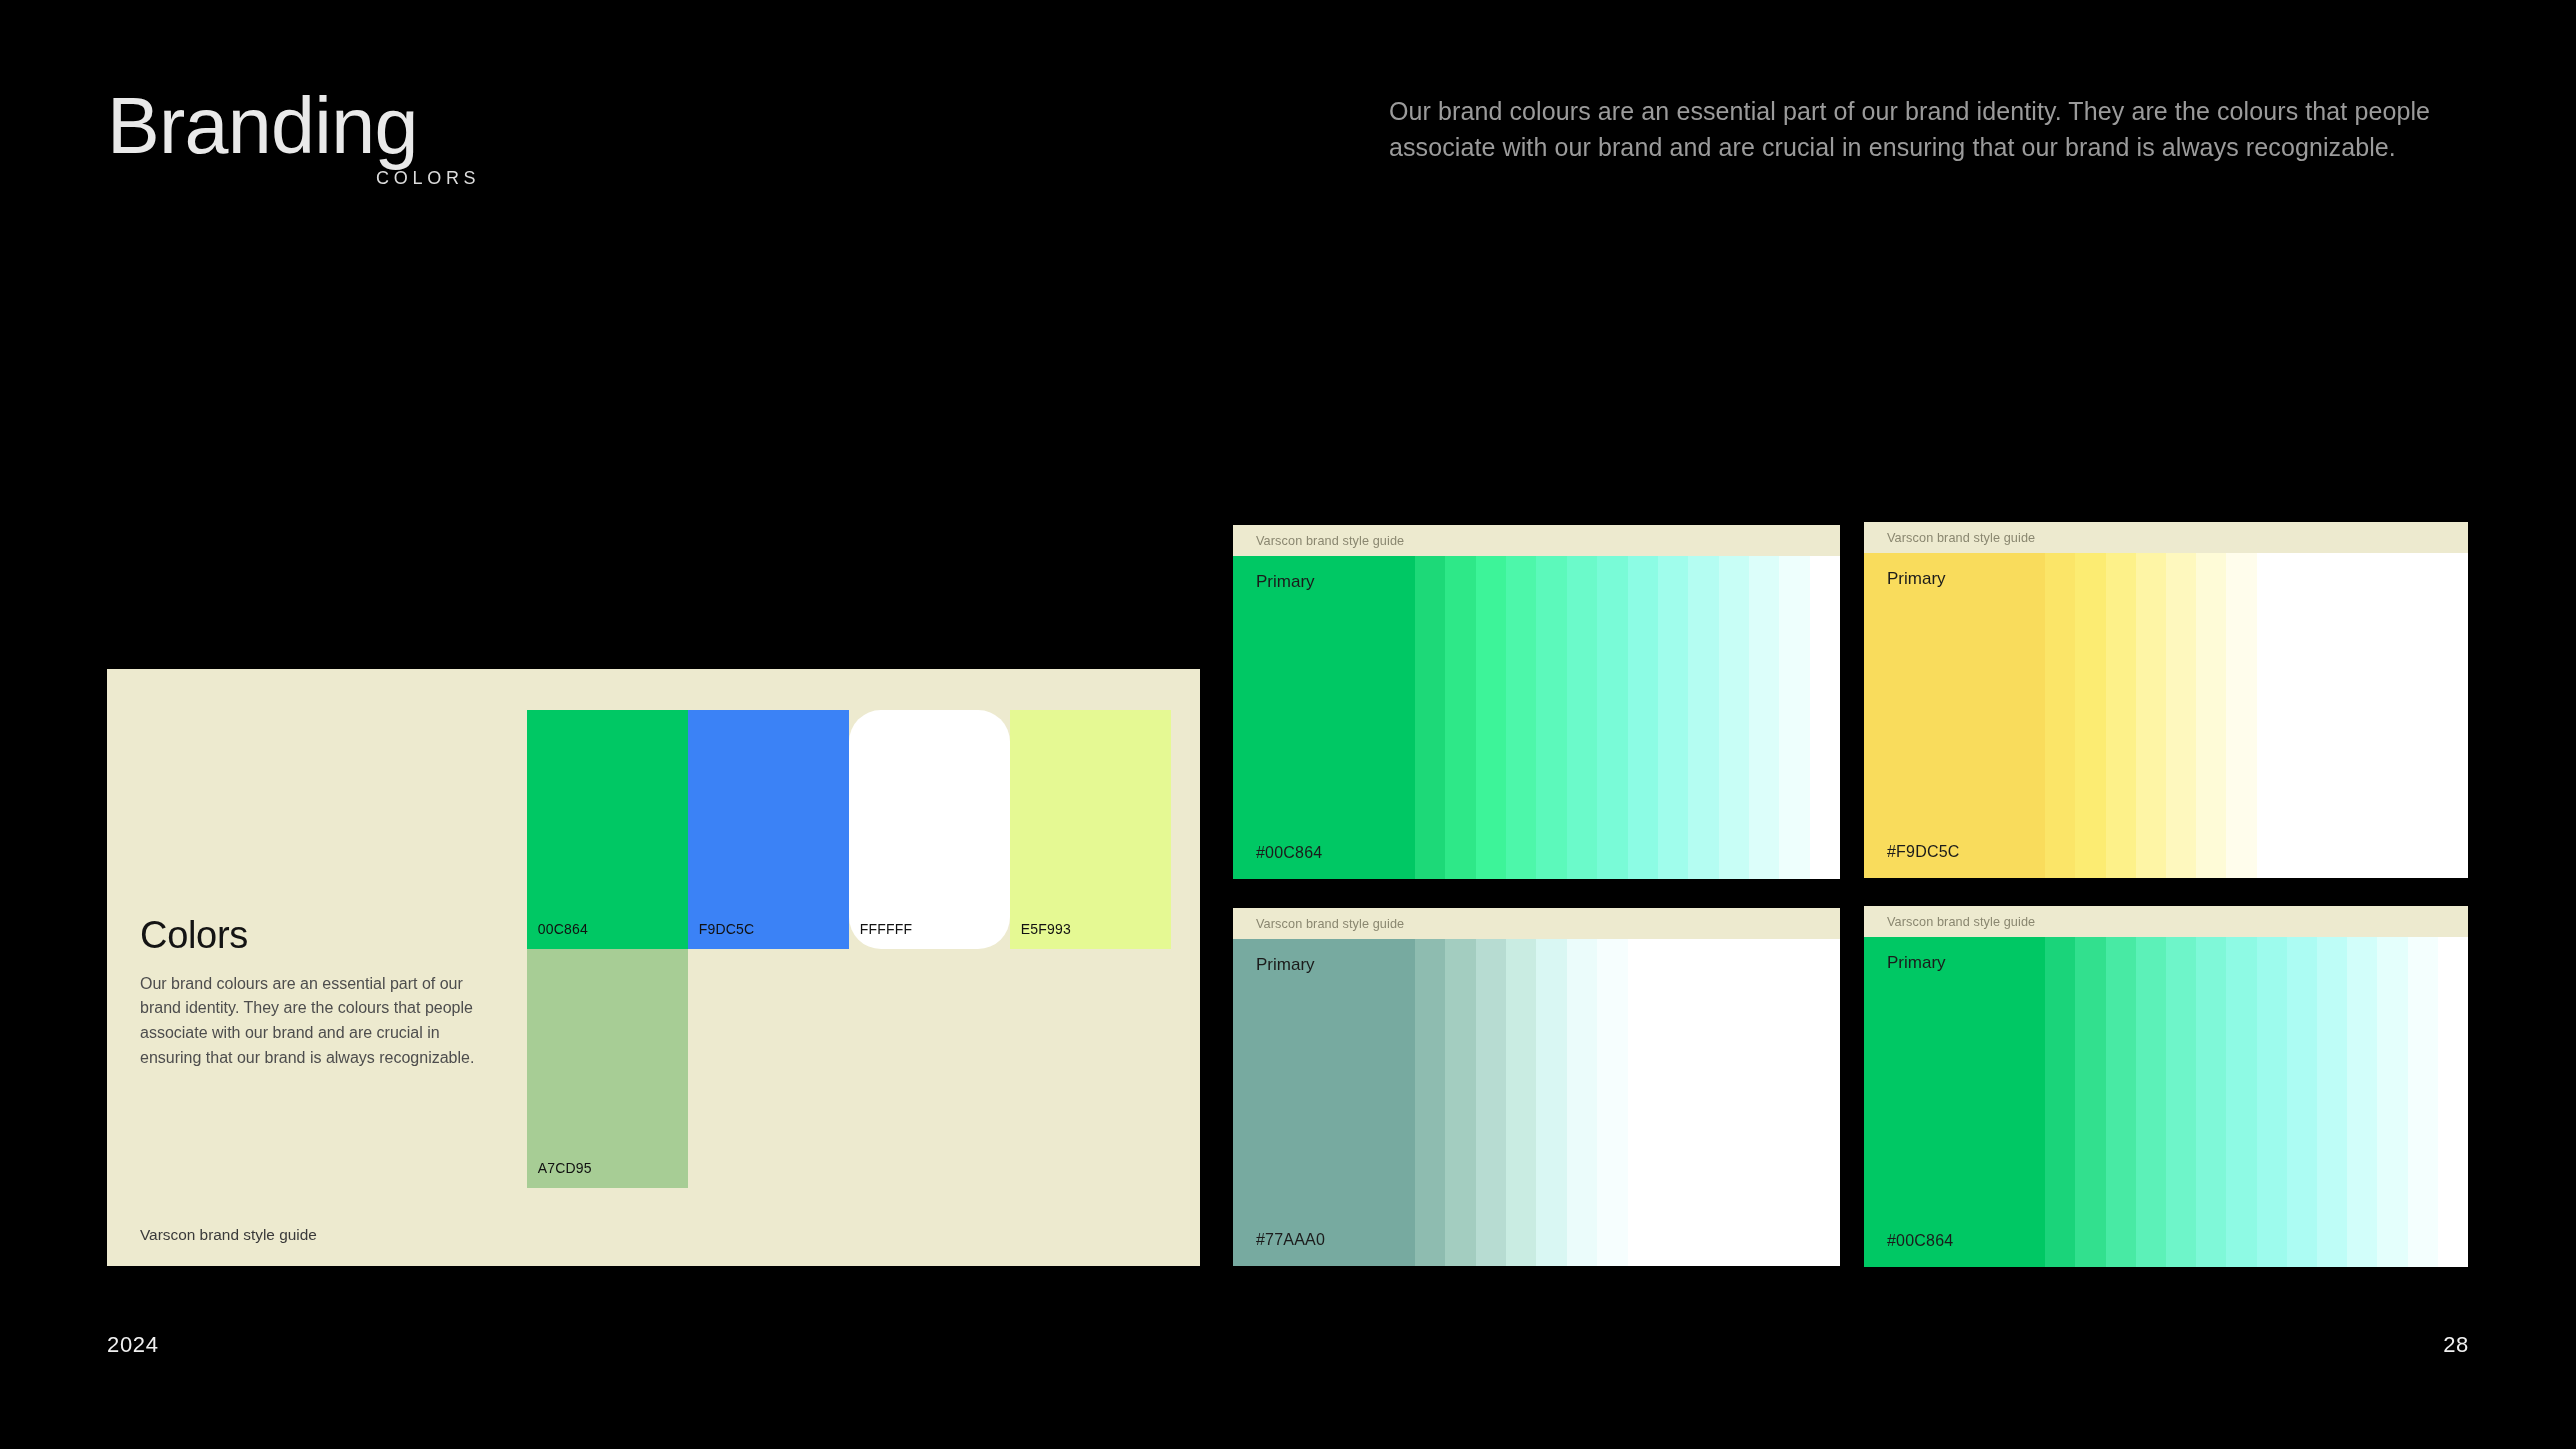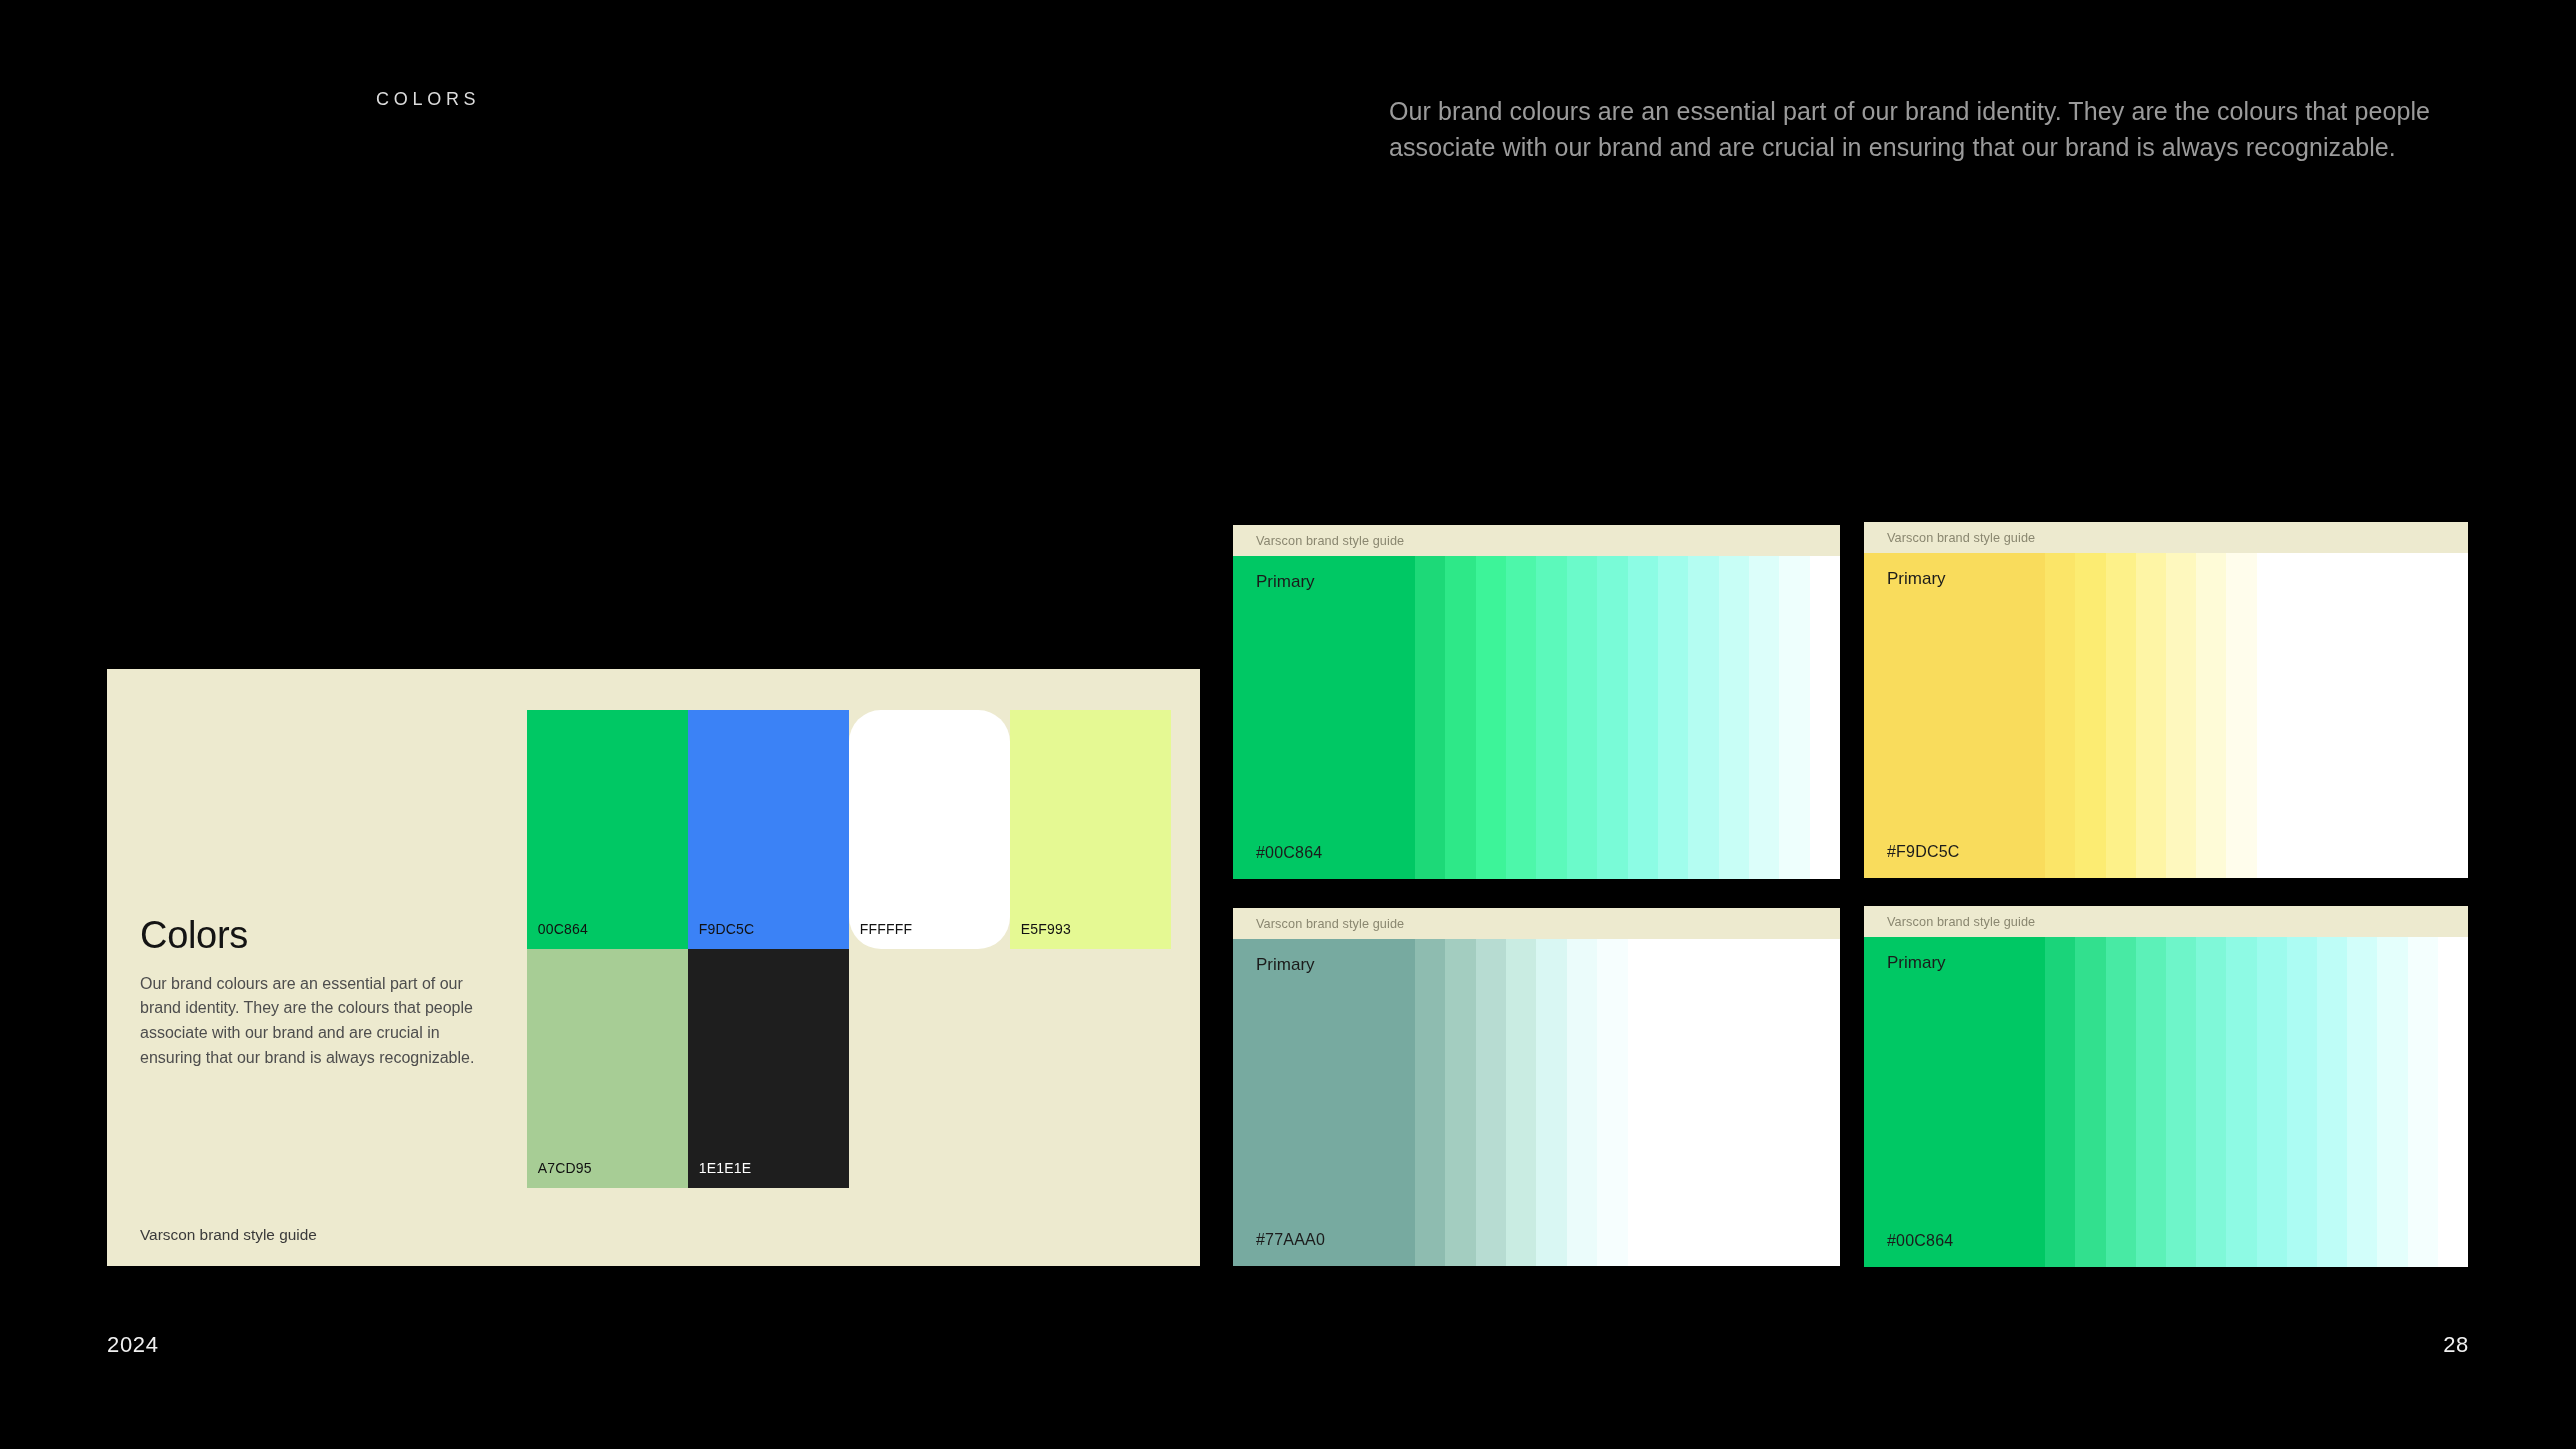--- a/index.html
+++ b/index.html
@@ -184,20 +184,21 @@
     bottom: 17.4px;
     font-size: 16px;
     color: #1b1b1b;
     letter-spacing: 0.2px;
   }
 </style>
 </head>
 <body>
 
 <div class="slide-title-block">
+  <h1 class="slide-title">Branding</h1>
   <div class="slide-subtitle">COLORS</div>
 </div>
 
 <div class="header-desc">Our brand colours are an essential part of our brand identity. They are the colours that people associate with our brand and are crucial in ensuring that our brand is always recognizable.</div>
 
 <div class="colors-card"></div>
 
 <div class="colors-card-text">
   <div class="colors-card-heading">Colors</div>
   <div class="colors-card-para">Our brand colours are an essential part of our brand identity. They are the colours that people associate with our brand and are crucial in ensuring that our brand is always recognizable.</div>
@@ -213,23 +214,20 @@
       <span class="swatch-label">F9DC5C</span>
     </div>
     <div class="swatch" style="background: rgb(255, 255, 255); border-radius: 32px;">
       <span class="swatch-label">FFFFFF</span>
     </div>
     <div class="swatch" style="background: rgb(229, 249, 147);">
       <span class="swatch-label">E5F993</span>
     </div>
     <div class="swatch" style="background: rgb(167, 205, 149);">
       <span class="swatch-label">A7CD95</span>
-    </div>
-    <div class="swatch" style="background: rgb(30, 30, 30);">
-      <span class="swatch-label light">1E1E1E</span>
     </div>
   </div>
 
 <div class="ramp-card c1">
   <div class="ramp-head">
     <span class="ramp-head-text">Varscon brand style guide</span>
   </div>
   <div class="ramp-body">
       <div class="ramp-step primary" style="background: rgb(0, 200, 100);"></div>
       <div class="ramp-step" style="background: rgb(29, 217, 120);"></div>

